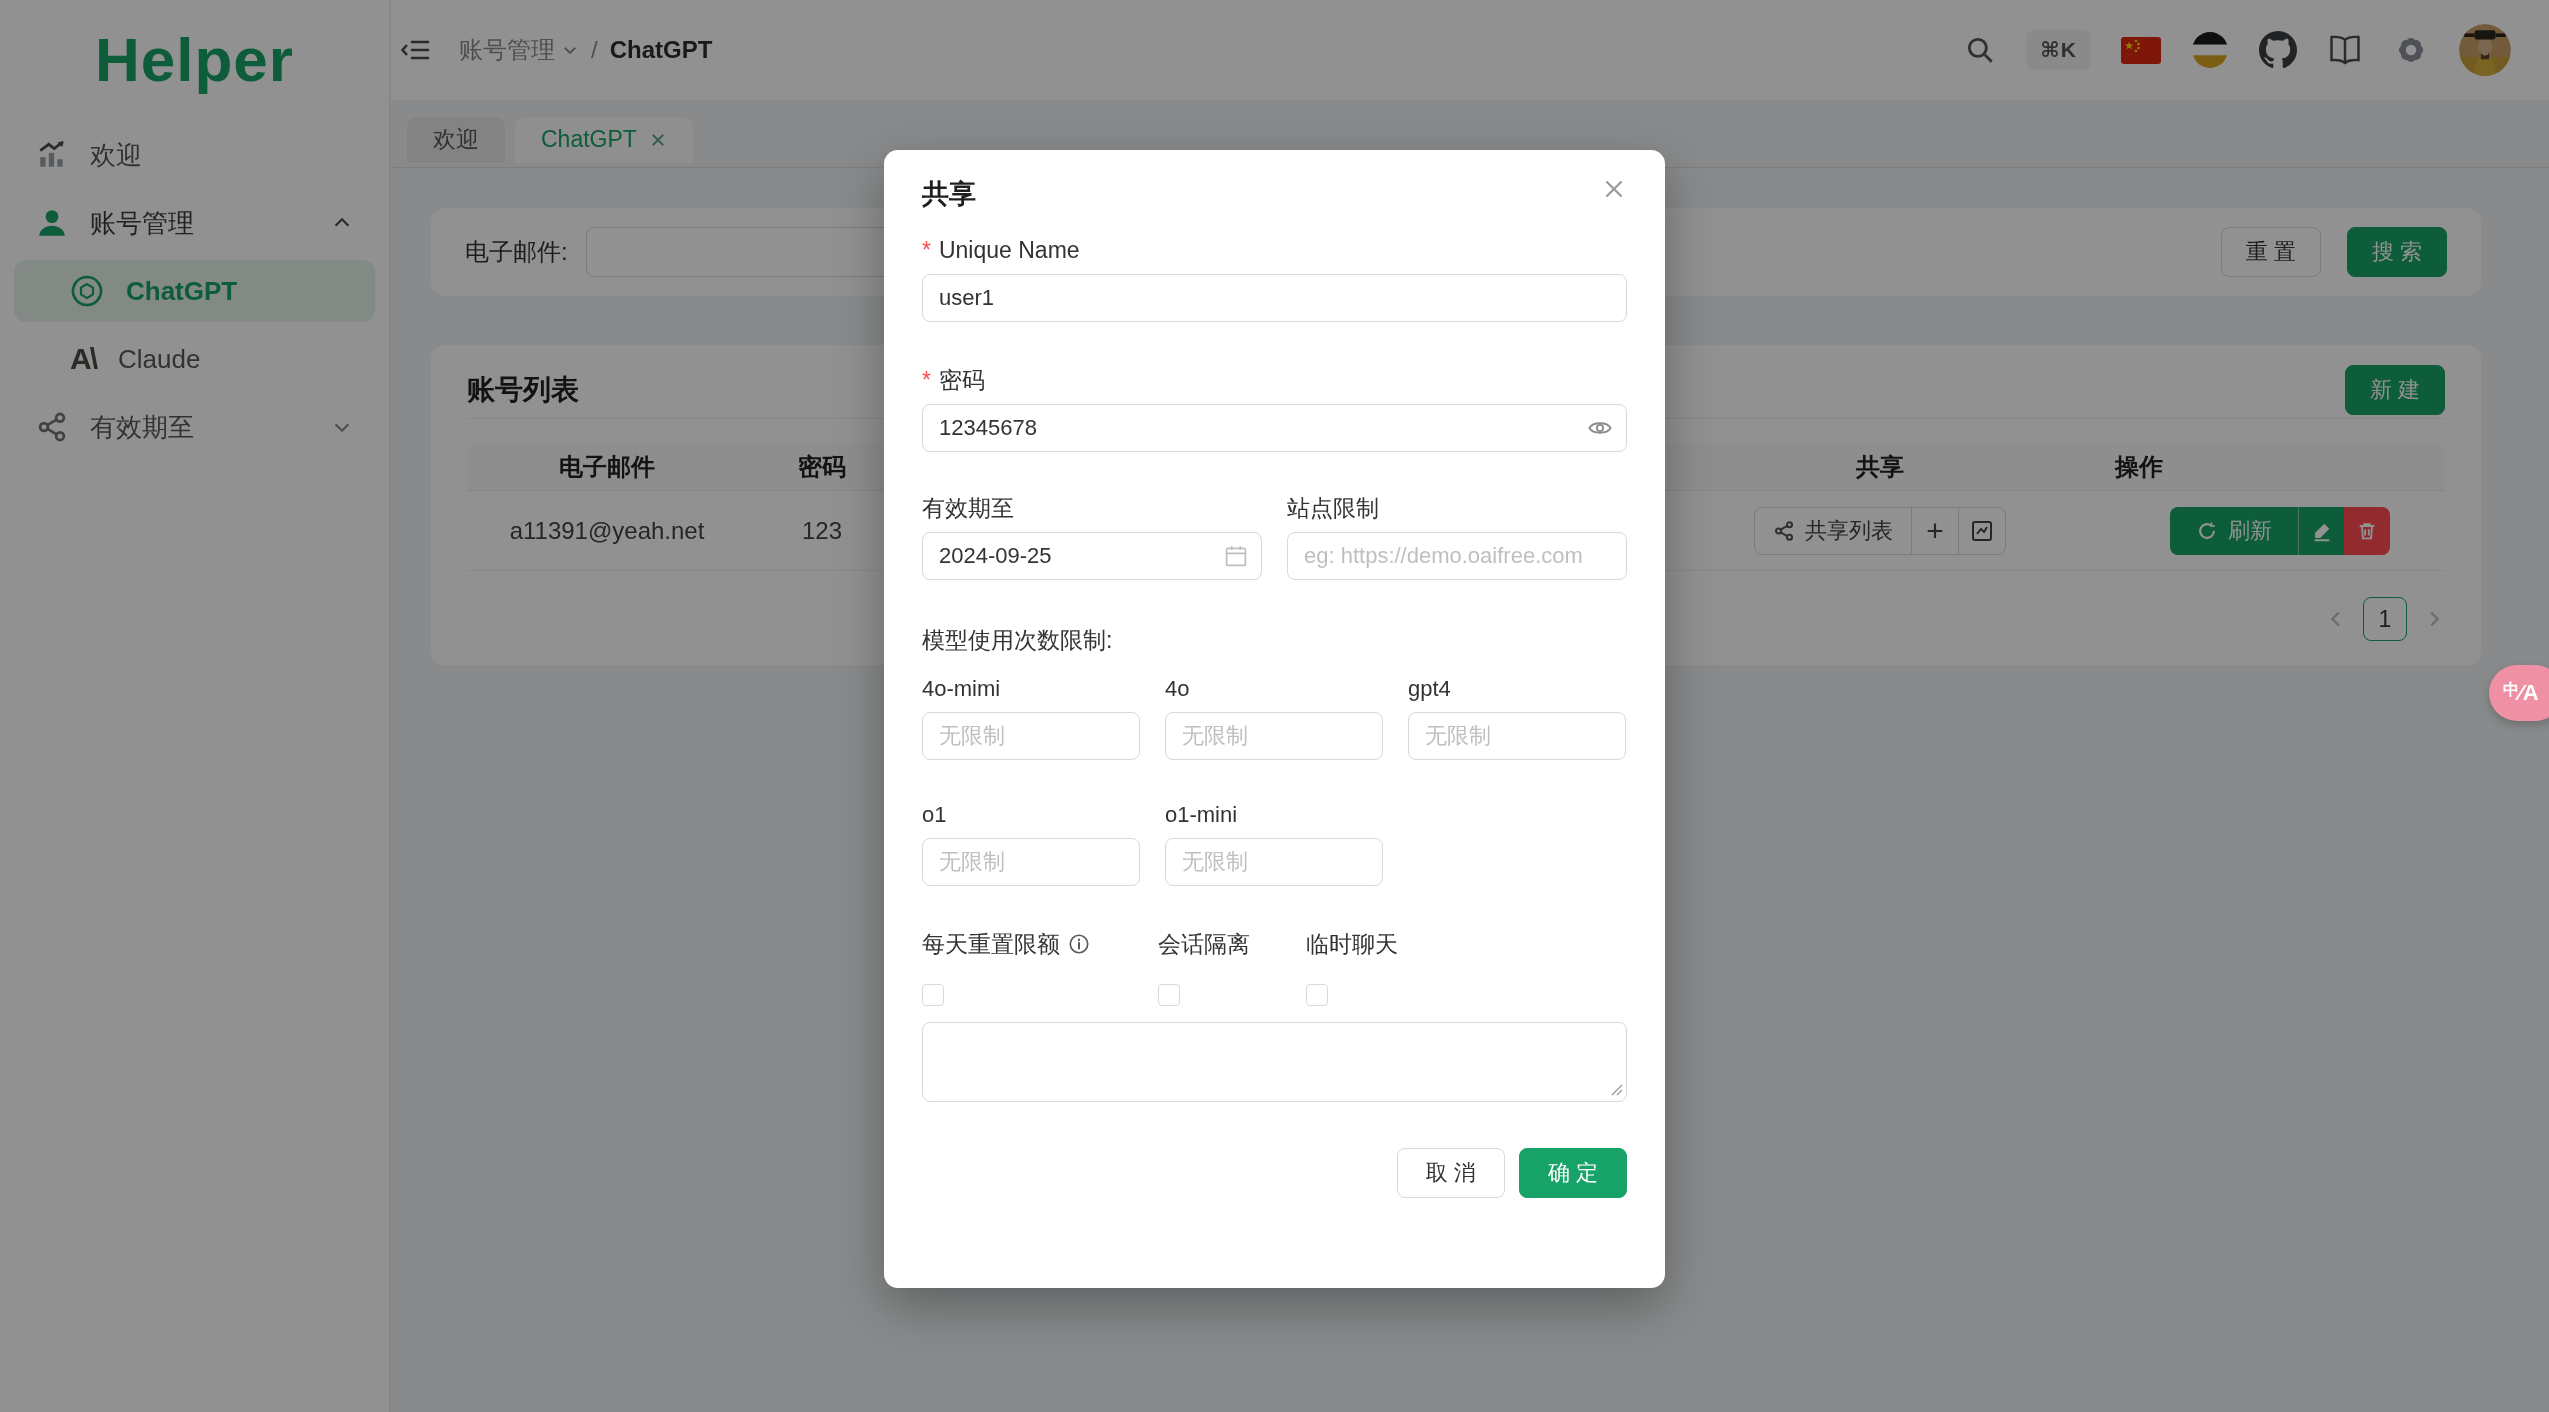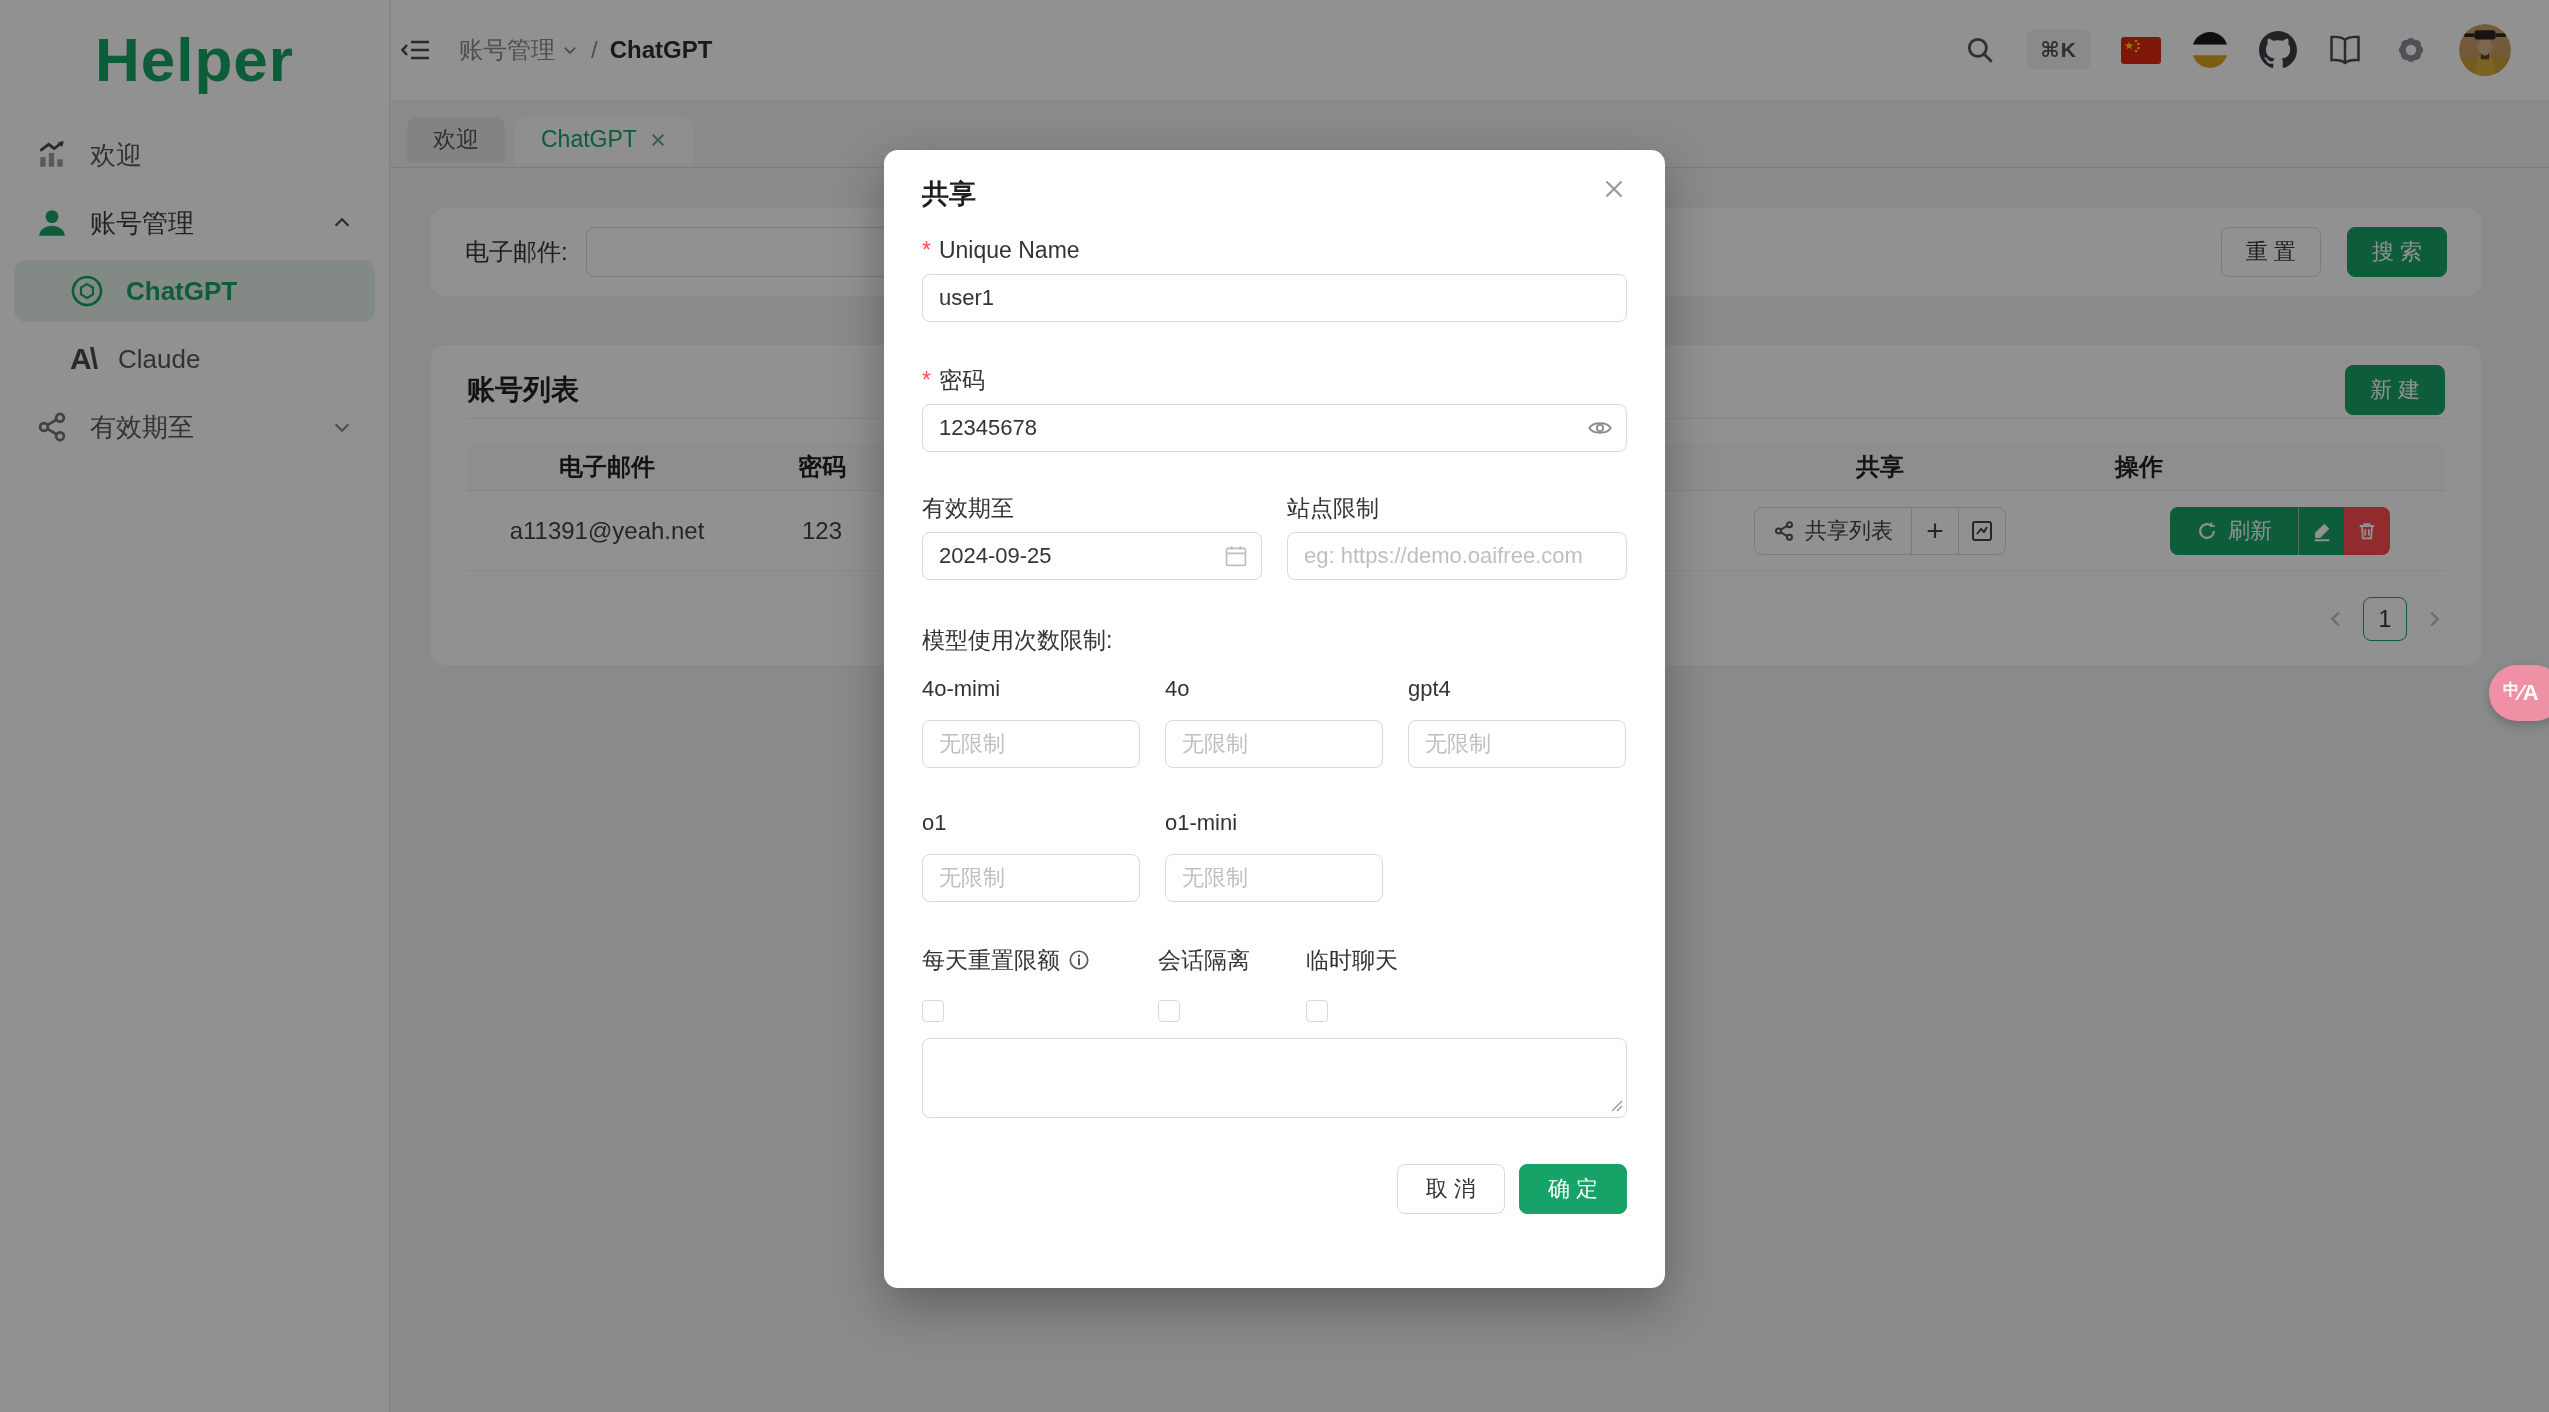--- a/index.html
+++ b/index.html
@@ -93,21 +93,21 @@
   .modal-title { font-size:27px; font-weight:bold; color:#1f1f1f; }
   .field-label { display:flex; align-items:center; gap:8px; font-size:23px; color:#333; height:28px; }
   .req { color:#ff4d4f; font-size:23px; }
   .input { width:100%; height:48px; border:1px solid #d9d9d9; border-radius:8px;
     font-size:22px; padding:0 16px; color:#333; font-family:inherit; background:#fff; }
   .input::placeholder, .filter-input::placeholder, textarea::placeholder { color:#bfbfbf; }
   .input-wrap { position:relative; }
   .input-suffix { position:absolute; right:14px; top:50%; transform:translateY(-50%); display:flex; cursor:pointer; }
   .mt26 { margin-top:26px; } .mt44 { margin-top:44px; } .mt10 { margin-top:10px; }
   .mt42 { margin-top:42px; } .mt46 { margin-top:46px; } .mt22 { margin-top:22px; }
-  .mt8 { margin-top:20px; } .mt52 { margin-top:52px; } .mt12 { margin-top:12px; }
+  .mt8 { margin-top:12px; } .mt52 { margin-top:52px; } .mt12 { margin-top:12px; }
   .two-col { display:flex; gap:25px; }
   .two-col > div { flex:1; }
   .model-grid { display:flex; gap:25px; }
   .model-col { width:218px; }
   .model-label { font-size:22px; color:#333; height:24px; }
   .cb-row { display:flex; }
   .cb-col1 { width:236px; } .cb-col2 { width:148px; }
   .checkbox { width:22px; height:22px; border:1px solid #d9d9d9; border-radius:4px;
     display:inline-block; margin-top:26px; background:#fff; cursor:pointer; }
   .remark-area { width:100%; height:80px; border:1px solid #d9d9d9; border-radius:8px;

